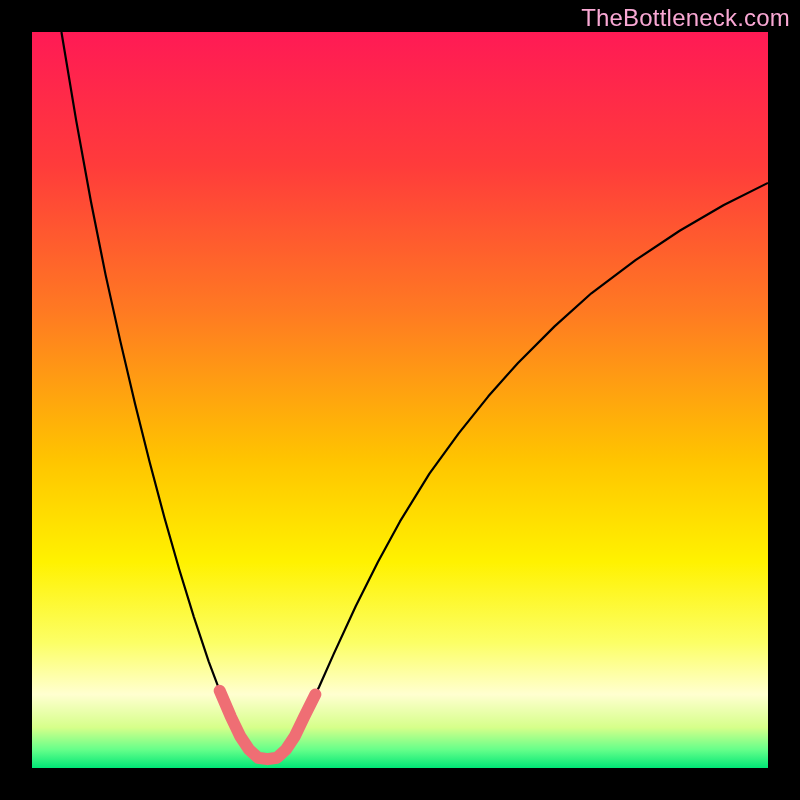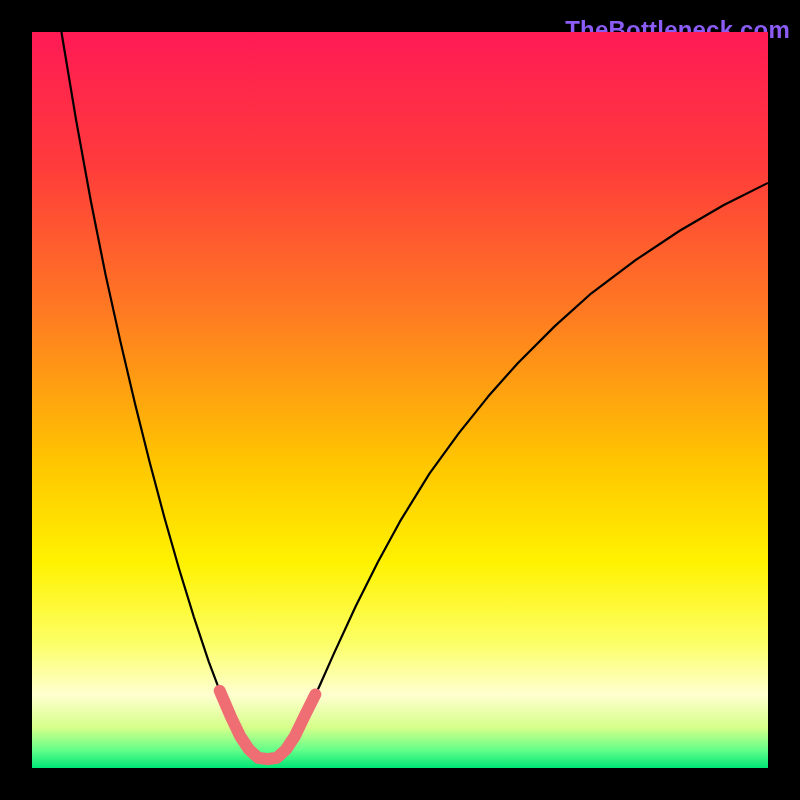--- a/index.html
+++ b/index.html
@@ -22,25 +22,25 @@
   .plot-area {
     position: absolute;
     top: 32px;
     left: 32px;
     width: 736px;
     height: 736px;
     overflow: hidden;
   }
   .watermark {
     position: absolute;
-    top: 16px;
+    top: 4px;
     right: 10px;
-    color: #8b5cf6;
+    color: #f9a8d4;
     font-size: 24px;
-    font-weight: 700;
+    font-weight: 400;
     letter-spacing: 0.2px;
   }
   svg {
     display: block;
   }
 </style>
 </head>
 <body>
 
 <div class="frame">

